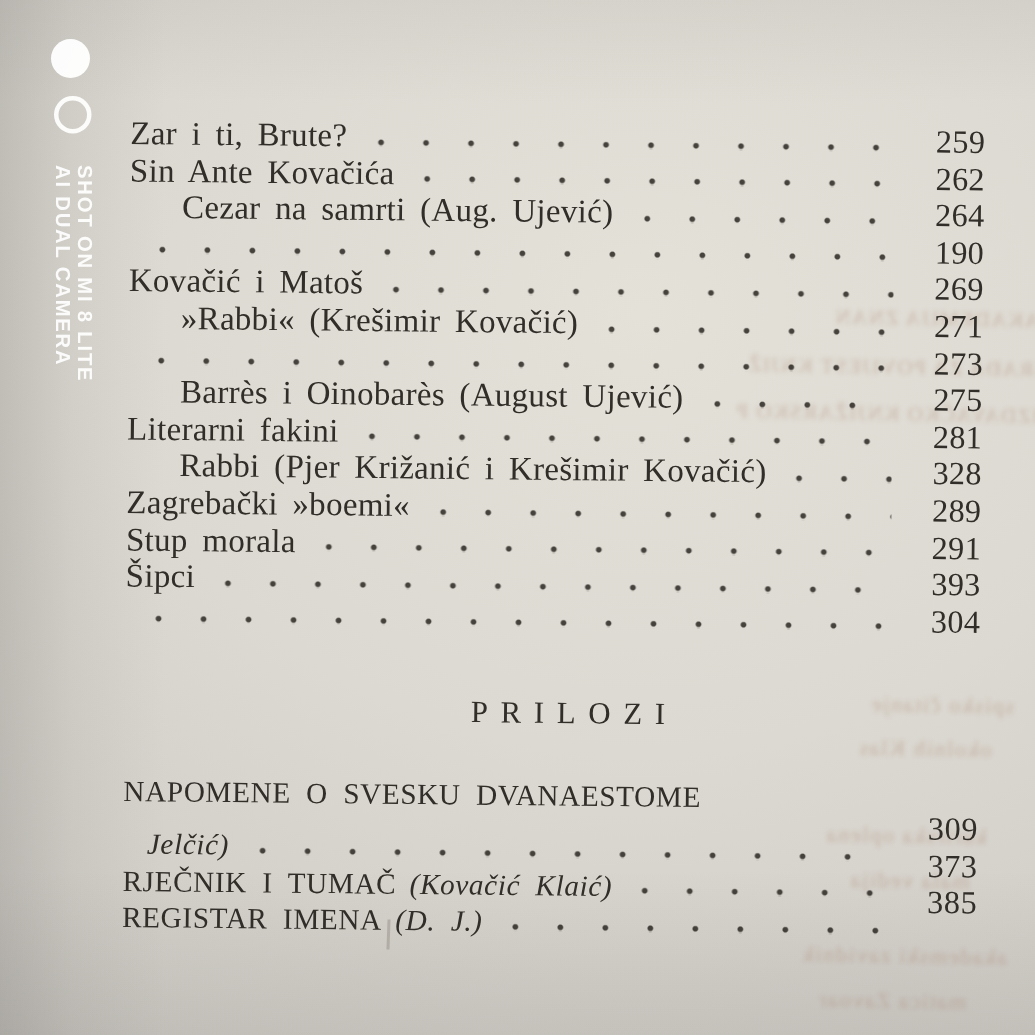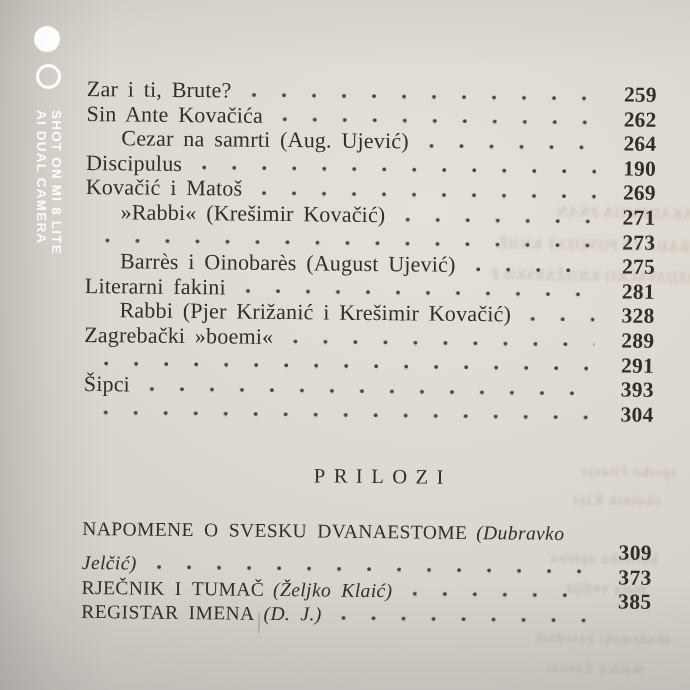--- a/index.html
+++ b/index.html
@@ -26,31 +26,31 @@
   .toc{position:absolute;left:87px;top:77px;width:570px;
     transform:rotate(0.6deg);transform-origin:0 0;}
   .row{display:flex;align-items:baseline;height:24.6px;font-size:22px;line-height:24.6px;
     letter-spacing:0.2px;word-spacing:4px;}
   .row .t{white-space:nowrap;}
   .ind{padding-left:35px;}
   .leader{flex:1 1 auto;align-self:stretch;min-width:18px;margin:0 14px 0 16px;
     background-image:radial-gradient(circle at 2.2px 2.2px, rgba(42,38,33,0.85) 1.45px, rgba(0,0,0,0) 2.3px);
     background-size:30px 5px;background-repeat:repeat-x;
     background-position:left 4px bottom 6px;}
-  .pg{flex:none;width:46px;text-align:right;font-size:21.5px;font-weight:bold;}
+  .pg{flex:none;width:46px;text-align:right;font-size:21.5px;}
   .noleader{flex:1;}
   
   .heading{margin-top:41px;height:26px;padding-left:231px;
     font-size:20.5px;letter-spacing:8.5px;word-spacing:2px;}
   
   .appendix{margin-top:29px;}
   .app{font-size:19.5px;letter-spacing:0.4px;word-spacing:5px;}
   .app .caps{white-space:nowrap;}
   .app .it{font-style:italic;white-space:nowrap;margin-left:9px;}
-  .app .it:first-child{margin-left:0;text-align:right;}
+  .app .it:first-child{margin-left:16px;text-align:right;}
   .app .pg{transform:translateY(-15px);}
   .gap{margin-top:8.4px;}
   
   .ghost{position:absolute;white-space:nowrap;color:#a8836c;opacity:0.42;
     filter:blur(1.7px);transform:scaleX(-1) rotate(-1deg);
     font-family:"Liberation Serif",serif;letter-spacing:1px;}
   .ghost.caps{font-size:14px;}
   .ghost.low{font-size:15px;}
   .scratch{position:absolute;left:258px;top:613px;width:2px;height:20px;
     background:rgba(92,82,72,0.25);transform:rotate(2deg);}
@@ -89,21 +89,20 @@
       <span class="t">Sin Ante Kovačića</span>
       <span class="leader"></span>
       <span class="pg">262</span>
     </div>
     <div class="row ind">
       <span class="t">Cezar na samrti (Aug. Ujević)</span>
       <span class="leader"></span>
       <span class="pg">264</span>
     </div>
     <div class="row">
-      <span class="t">Discipulus</span>
       <span class="leader"></span>
       <span class="pg">190</span>
     </div>
     <div class="row">
       <span class="t">Kovačić i Matoš</span>
       <span class="leader"></span>
       <span class="pg">269</span>
     </div>
     <div class="row ind">
       <span class="t">»Rabbi« (Krešimir Kovačić)</span>
@@ -128,49 +127,49 @@
       <span class="t">Rabbi (Pjer Križanić i Krešimir Kovačić)</span>
       <span class="leader"></span>
       <span class="pg">328</span>
     </div>
     <div class="row">
       <span class="t">Zagrebački »boemi«</span>
       <span class="leader"></span>
       <span class="pg">289</span>
     </div>
     <div class="row">
+      <span class="t">Stup morala</span>
       <span class="leader"></span>
       <span class="pg">291</span>
     </div>
     <div class="row">
       <span class="t">Šipci</span>
       <span class="leader"></span>
       <span class="pg">393</span>
     </div>
     <div class="row">
       <span class="leader"></span>
       <span class="pg">304</span>
     </div>
 
     <div class="heading">PRILOZI</div>
 
     <div class="appendix">
       <div class="row app">
         <span class="caps">NAPOMENE O SVESKU DVANAESTOME</span>
-        <span class="it">(Dubravko</span>
         <span class="noleader"></span>
       </div>
       <div class="row app gap">
         <span class="it">Jelčić)</span>
         <span class="leader"></span>
         <span class="pg">309</span>
       </div>
       <div class="row app">
         <span class="caps">RJEČNIK I TUMAČ</span>
-        <span class="it">(Željko Klaić)</span>
+        <span class="it">(Kovačić Klaić)</span>
         <span class="leader"></span>
         <span class="pg">373</span>
       </div>
       <div class="row app">
         <span class="caps">REGISTAR IMENA</span>
         <span class="it">(D. J.)</span>
         <span class="leader"></span>
         <span class="pg">385</span>
       </div>
     </div>

